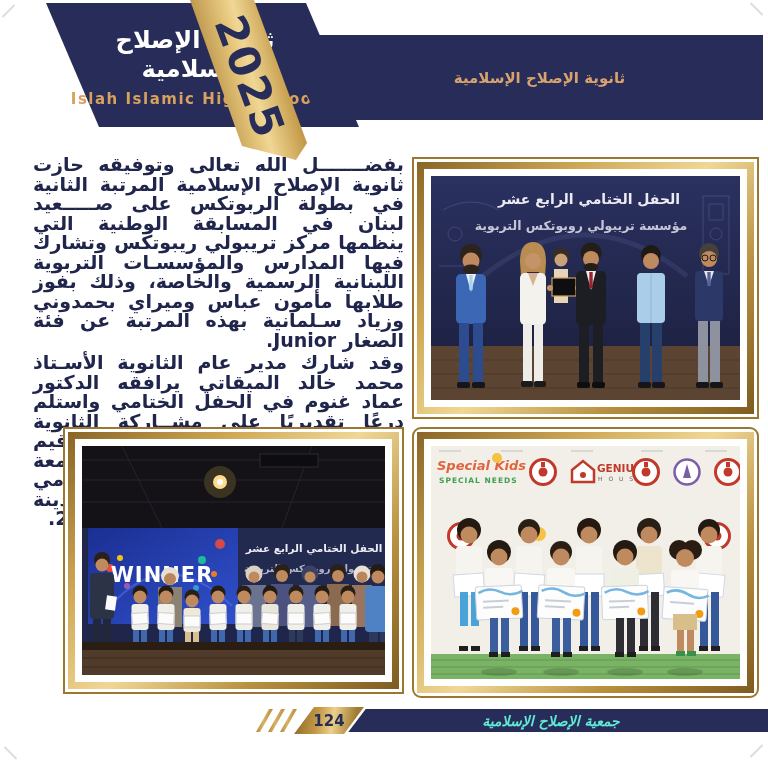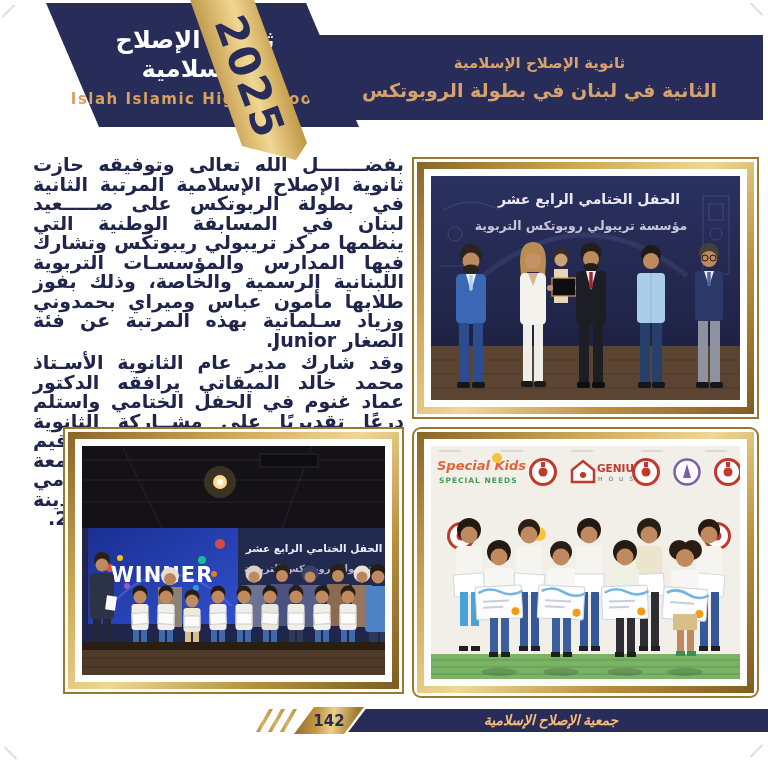--- a/index.html
+++ b/index.html
@@ -49,21 +49,21 @@
   .photo{width:100%;height:100%;display:block;background:#20254c;}
   #photo-award{left:412px;top:157px;width:347px;height:262px;}
   #photo-winner{left:63px;top:427px;width:341px;height:267px;}
   #photo-group{left:412px;top:427px;width:347px;height:271px;border-radius:9px;}
   
   #footer-bar{
     left:334px;top:709px;width:434px;height:23px;background:#272c58;
     clip-path:polygon(24px 0,434px 0,434px 23px,12px 23px);
     display:flex;align-items:center;justify-content:center;
   }
-  #footer-assoc{color:#fdba74;font-size:14px;font-weight:700;font-style:italic;direction:rtl;font-family:Liberation Serif, serif;}
+  #footer-assoc{color:#5eead4;font-size:14px;font-weight:700;font-style:italic;direction:rtl;}
   #footer-plate-white{
     left:292px;top:706px;width:76px;height:29px;background:#ffffff;
     clip-path:polygon(22px 0,76px 0,54px 29px,0 29px);
   }
   #footer-plate{
     left:294px;top:707px;width:70px;height:27px;
     background:linear-gradient(100deg,#8a6526,#c49a48 35%,#ecd08a 55%,#a07c30 85%);
     clip-path:polygon(20px 0,70px 0,50px 27px,0 27px);
     display:flex;align-items:center;justify-content:center;
   }
@@ -85,21 +85,20 @@
 <div class="corner" style="left:2px;top:752px;transform:rotate(45deg);"></div>
 <div class="corner" style="left:748px;top:750px;transform:rotate(-45deg);"></div>
 
 <div id="banner-left" class="abs"></div>
 <div id="logo-block" class="abs">
   <div id="logo-callig">ثانوية الإصلاح الإسلامية</div>
   <div id="logo-sub">Islah Islamic High School</div>
 </div>
 <div id="banner-right" class="abs">
   <div class="t1">ثانوية الإصلاح الإسلامية</div>
-  <div class="t2">الثانية في لبنان في بطولة الروبوتكس</div>
 </div>
 <div id="ribbon" class="abs">
   <div id="ribbon-year">2025</div>
 </div>
 
 <div id="article" class="abs">
   <p>بفضـــــــل الله تعالى وتوفيقه حازت ثانوية الإصلاح الإسلامية المرتبة الثانية في بطولة الربوتكس على صـــــعيد لبنان في المسابقة الوطنية التي ينظمها مركز تريبولي ريبوتكس وتشارك فيها المدارس والمؤسسـات التربوية اللبنانية الرسمية والخاصة، وذلك بفوز طلابها مأمون عباس وميراي بحمدوني وزياد سـلمانية بهذه المرتبة عن فئة الصغار Junior.</p>
   <p>وقد شارك مدير عام الثانوية الأسـتاذ محمد خالد الميقاتي يرافقه الدكتور عماد غنوم في الحفل الختامي واستلم درعًا تقديريًا على مشــاركة الثانوية المتميزة في المســابقة، هذا وقد أقيم حفل توزيع الجوائز عصـــــر يوم الجمعة 31 أيار 2024 في معرض رشيد كرامي الدولي على هامش نشـــــاطات مدينة طرابلس عاصمة الثقافة العربية 2024.</p>
 </div>
 
@@ -562,14 +561,14 @@
 </div>
 
 <div id="footer-bar" class="abs">
   <span id="footer-assoc">جمعية الإصلاح الإسلامية</span>
 </div>
 <div class="slash" style="left:256px;"></div>
 <div class="slash" style="left:268px;"></div>
 <div class="slash" style="left:280px;"></div>
 <div id="footer-plate-white" class="abs"></div>
 <div id="footer-plate" class="abs">
-  <span id="footer-page-num">142</span>
+  <span id="footer-page-num">124</span>
 </div>
 
 </body></html>

